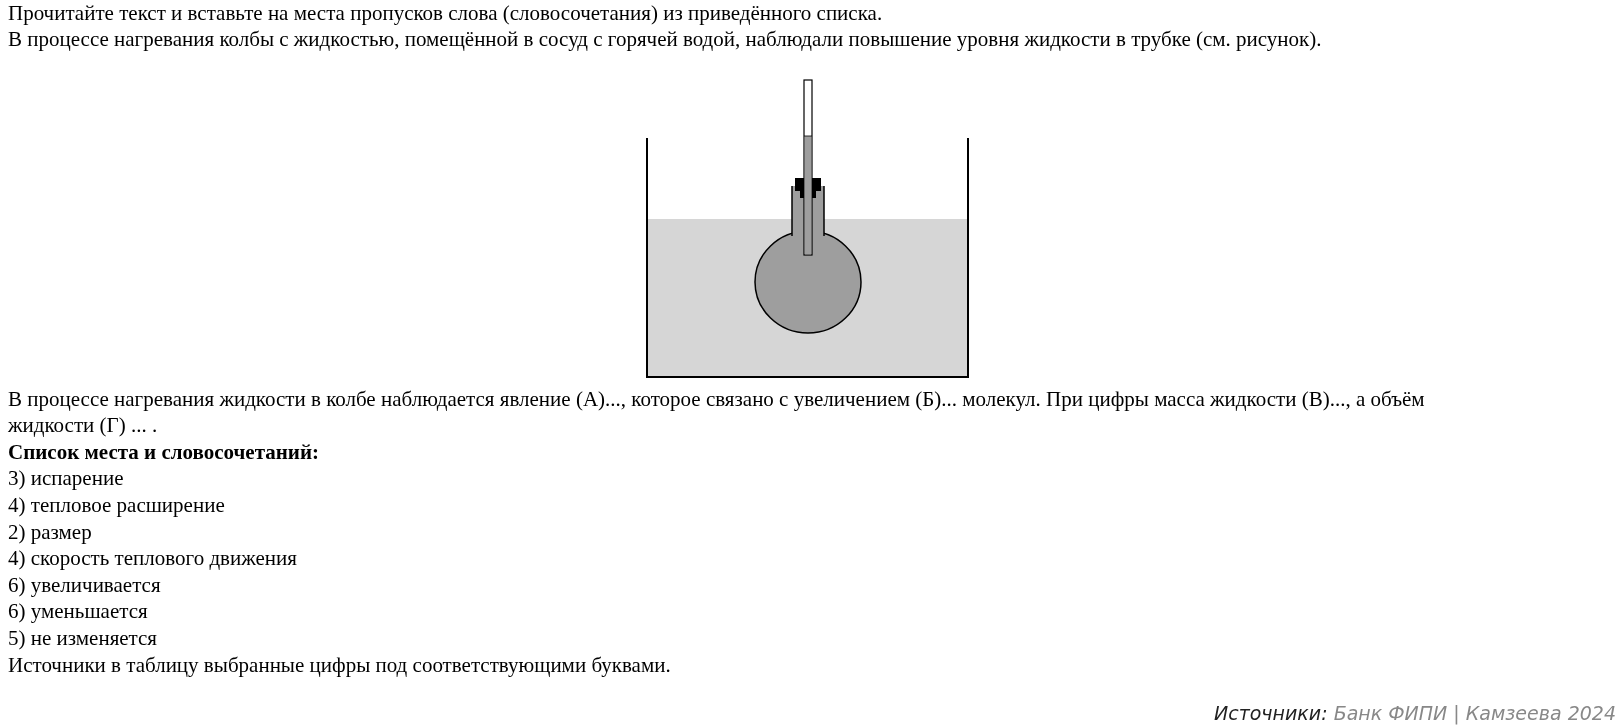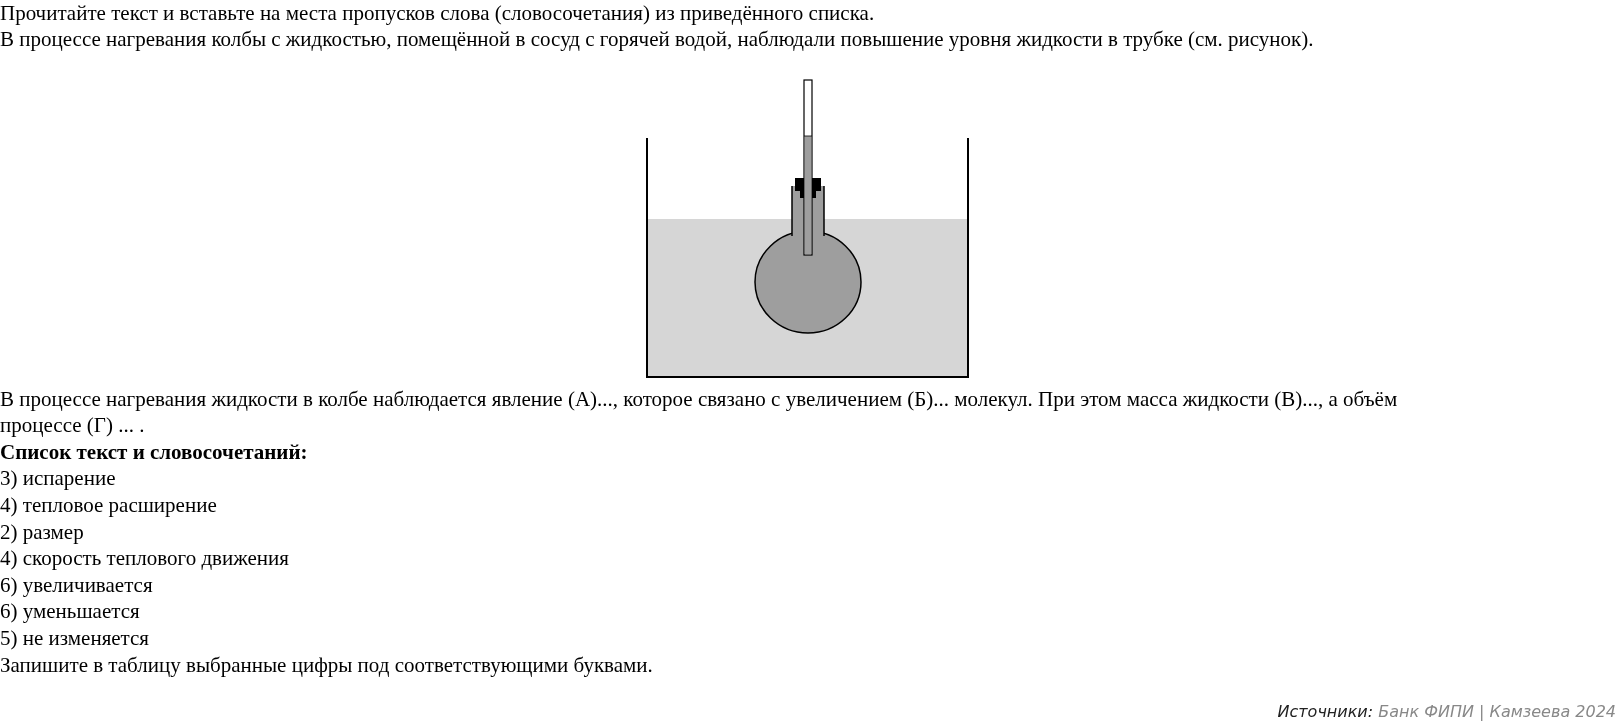--- a/index.html
+++ b/index.html
@@ -1,22 +1,22 @@
 <!DOCTYPE html>
 <html><head>
 <meta charset="utf-8">
 <style>
   html, body { margin:0; padding:0; background:#fff; }
   body { width:1616px; height:727px; position:relative; overflow:hidden;
          font-family:"Liberation Serif", serif; font-size:21px; color:#000; }
-  .line { position:absolute; left:0; white-space:nowrap; line-height:27px; }
+  .line { position:absolute; left:8px; white-space:nowrap; line-height:27px; }
   .bold { font-weight:bold; }
   #figure { position:absolute; left:640px; top:78px; width:336px; height:302px; }
   .source { position:absolute; right:0; top:702px; font-family:"DejaVu Sans", sans-serif;
-            font-size:16px; font-style:italic; white-space:nowrap; }
+            font-size:19px; font-style:italic; white-space:nowrap; }
   .source .lbl { color:#222; }
   .source .val { color:#888; }
 </style>
 </head>
 <body>
 
 <div class="line" style="top:0px">Прочитайте текст и вставьте на места пропусков слова (словосочетания) из приведённого списка.</div>
 <div class="line" style="top:26px">В процессе нагревания колбы с жидкостью, помещённой в сосуд с горячей водой, наблюдали повышение уровня жидкости в трубке (см. рисунок).</div>
 
 <svg id="figure" viewBox="0 0 336 302">
@@ -31,28 +31,28 @@
   <line x1="152" y1="108" x2="152" y2="158" stroke="#000" stroke-width="1.5"></line>
   <line x1="184" y1="108" x2="184" y2="158" stroke="#000" stroke-width="1.5"></line>
 
   <polygon points="155,100 181,100 181,113 176,113 176,120 160,120 160,113 155,113" fill="#000"></polygon>
 
   <rect x="164" y="2" width="8" height="175" fill="#fff" stroke="#000" stroke-width="1.2"></rect>
   <rect x="165" y="58" width="6" height="118" fill="#9e9e9e"></rect>
   <line x1="164" y1="58" x2="172" y2="58" stroke="#000" stroke-width="0.8"></line>
 </svg>
 
-<div class="line" style="top:386px">В процессе нагревания жидкости в колбе наблюдается явление (А)..., которое связано с увеличением (Б)... молекул. При этом масса жидкости (В)..., а объём</div>
-<div class="line" style="top:412px">процессе (Г) ... .</div>
-<div class="line bold" style="top:439px">Список текст и словосочетаний:</div>
+<div class="line" style="top:386px">В процессе нагревания жидкости в колбе наблюдается явление (А)..., которое связано с увеличением (Б)... молекул. При цифры масса жидкости (В)..., а объём</div>
+<div class="line" style="top:412px">жидкости (Г) ... .</div>
+<div class="line bold" style="top:439px">Список места и словосочетаний:</div>
 <div class="line" style="top:465px">3) испарение</div>
 <div class="line" style="top:492px">4) тепловое расширение</div>
 <div class="line" style="top:519px">2) размер</div>
 <div class="line" style="top:545px">4) скорость теплового движения</div>
 <div class="line" style="top:572px">6) увеличивается</div>
 <div class="line" style="top:598px">6) уменьшается</div>
 <div class="line" style="top:625px">5) не изменяется</div>
-<div class="line" style="top:652px">Запишите в таблицу выбранные цифры под соответствующими буквами.</div>
+<div class="line" style="top:652px">Источники в таблицу выбранные цифры под соответствующими буквами.</div>
 
 <div class="source">
   <span class="lbl">Источники:</span>
   <span class="val">Банк ФИПИ | Камзеева 2024</span>
 </div>
 
 </body></html>

